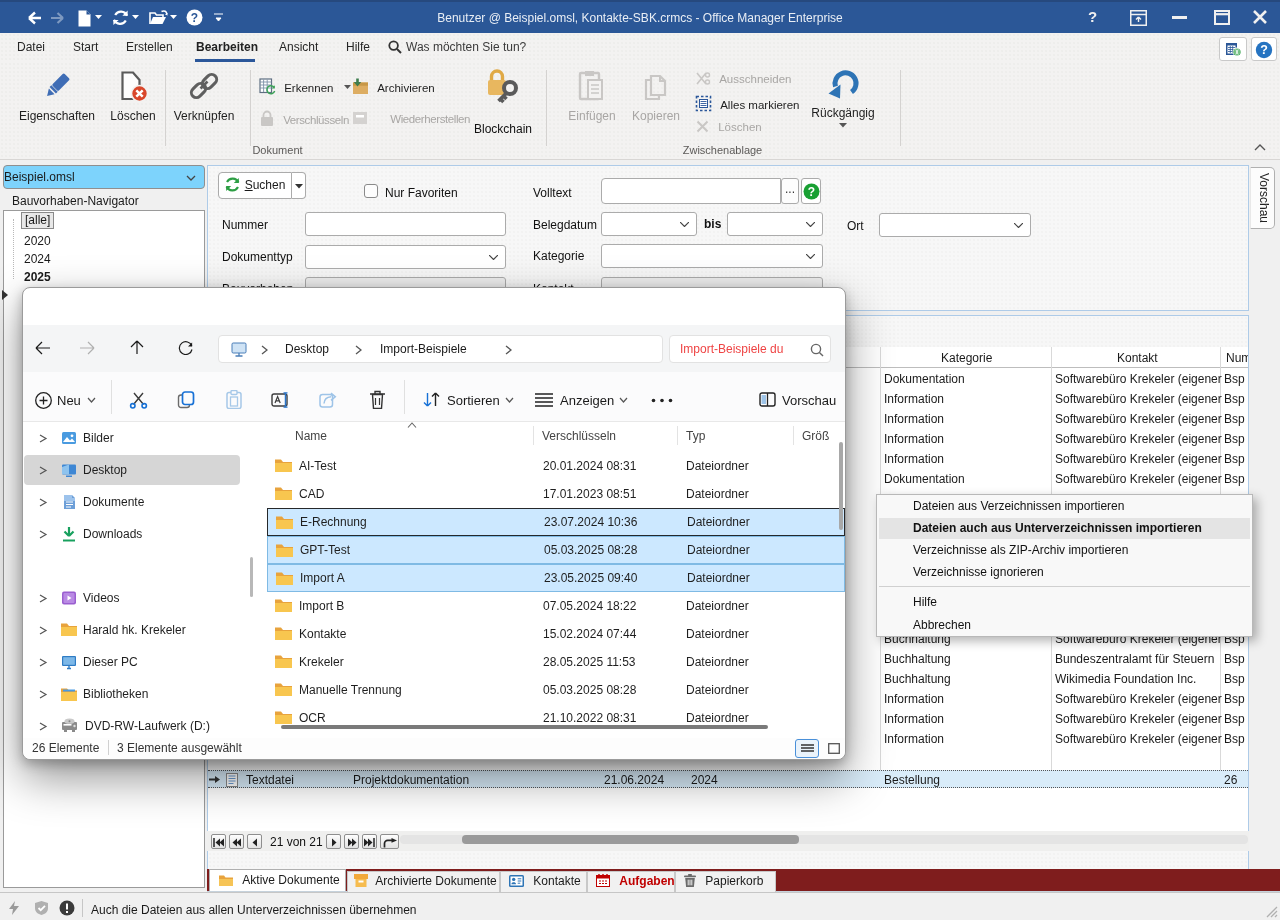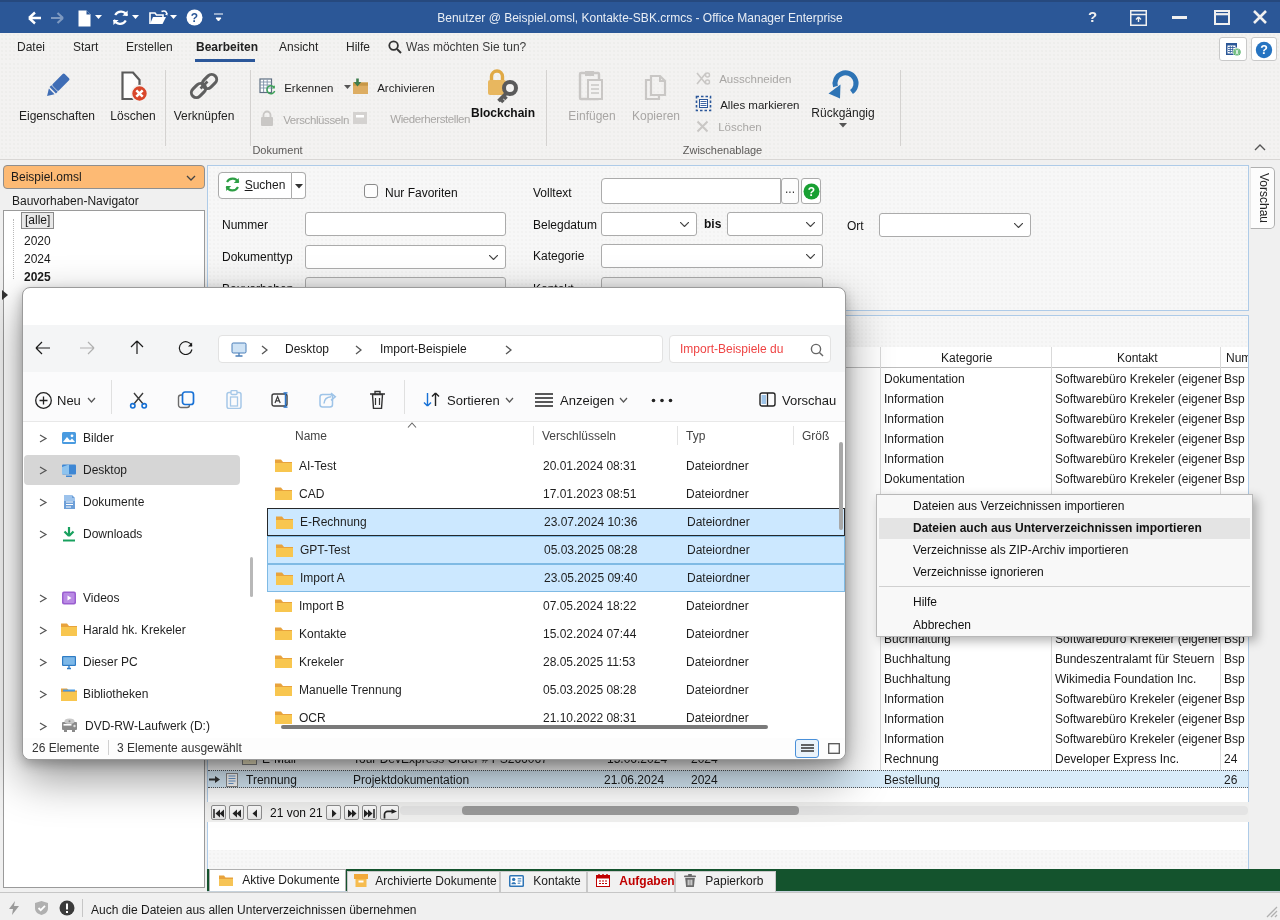--- a/index.html
+++ b/index.html
@@ -17,39 +17,39 @@
 .mactive { font-weight:bold; color:#222; }
 .mundl { position:absolute; left:195px; top:26px; width:60px; height:3px; background:#2b579a; }
 
 #ribbon { position:absolute; left:0; top:62px; width:1280px; height:98px; background:#f3f2f1; background-image:radial-gradient(#e7e6e4 0.55px, transparent 0.8px); background-size:4px 4px; border-bottom:1px solid #d8d6d4; }
 .rsep { position:absolute; top:8px; width:1px; height:76px; background:#d4d2d0; }
 .rlbl { position:absolute; top:82px; font-size:11px; color:#5c5a58; text-align:center; }
 .rbig { position:absolute; top:0; text-align:center; font-size:12px; color:#1e1e1e; }
 .rsm { position:absolute; font-size:11.5px; color:#1e1e1e; white-space:nowrap; }
 .dis { color:#a8a6a4; }
 
-#combo1 { position:absolute; left:3px; top:165px; width:202px; height:24px; background:#fdba74; border:1px solid #8f8f8f; border-radius:4px; font-size:12px; line-height:22px; padding-left:7px; }
+#combo1 { position:absolute; left:3px; top:165px; width:202px; height:24px; background:#7dd3fc; border:1px solid #8f8f8f; border-radius:4px; font-size:12px; line-height:22px; }
 #navlbl { position:absolute; left:12px; top:194px; font-size:12px; color:#1a1a1a; }
 #treebox { position:absolute; left:3px; top:210px; width:202px; height:678px; background:#fff; border:1px solid #9a9a9a; }
 .titem { position:absolute; left:20px; font-size:12px;text-align:center; }
 
 #spanel { position:absolute; left:207px; top:165px; width:1042px; height:146px; background:#f7f7f7; background-image:radial-gradient(#ecebea 0.55px, transparent 0.8px); background-size:4px 4px; border:1px solid #aecbe8; }
 .flbl { position:absolute; font-size:12px; color:#111; }
 .tbox { position:absolute; background:#fff; border:1px solid #ababab; border-radius:3px; }
 .combo { position:absolute; background:#fff; border:1px solid #ababab; border-radius:3px; }
 .chev { position:absolute; width:9px; height:5px; }
 
 #tpanel { position:absolute; left:207px; top:315px; width:1042px; height:556px; background:#f7f7f7; background-image:radial-gradient(#ecebea 0.55px, transparent 0.8px); background-size:4px 4px; border:1px solid #aecbe8; overflow:hidden; }
 #grid { position:absolute; left:0; top:31px; width:1040px; height:503px; background:#fff; overflow:hidden; }
 .trow { position:absolute; left:0; width:1040px; height:20px; font-size:12px; }
 .tcell { position:absolute; top:3px; white-space:nowrap; }
 
-#vcrbar { position:absolute; left:207px; top:802px; width:1042px; height:20px; background:#efefee;text-align:center; }
+#vcrbar { position:absolute; left:207px; top:831px; width:1042px; height:20px; background:#efefee;text-align:center; }
 .vbtn { position:absolute; top:3px; width:15px; height:15px; background:linear-gradient(#fdfdfd,#e2e2e2); border:1px solid #8e8e8e; border-radius:2px; }
-#tabbar { position:absolute; left:207px; top:869px; width:1073px; height:23px; background:#14532d; border-bottom:1px solid #c6d2dc; }
+#tabbar { position:absolute; left:207px; top:869px; width:1073px; height:23px; background:#7f1d1d; border-bottom:1px solid #c6d2dc; }
 .btab { position:absolute; top:2px; height:21px; font-size:12px; line-height:19px; white-space:nowrap; overflow:hidden; border:1px solid #c8c8c8; border-bottom:none; background:#f1f1f1; }
 #statusbar { position:absolute; left:0; top:892px; width:1280px; height:28px; background:#f0f0f0; border-top:1px solid #c6c6c6; }
 
 #exp { position:absolute; left:22px; top:287px; width:824px; height:473px; background:#fff; border:1px solid #9b9b9b; border-radius:8px; box-shadow:0 18px 45px rgba(0,0,0,.42), 0 4px 12px rgba(0,0,0,.25); }
 #exptab { position:absolute; left:0; top:0; width:822px; height:37px; background:#d9dadb; border-radius:8px 8px 0 0; }
 #expaddr { position:absolute; left:0; top:37px; width:822px; height:47px; background:#f4f5f6; }
 #exptool { position:absolute; left:0; top:84px; width:822px; height:50px; background:#fbfbfc; border-bottom:1px solid #e8e8e8; }
 #expbody { position:absolute; left:0; top:134px; width:822px; height:303px; background:#fff; }
 #expstatus { position:absolute; left:0; top:450px; width:822px; height:21px; background:#fdfdfd; border-radius:0 0 8px 8px; font-size:12px; color:#333; }
 .srow { position:absolute; left:2px; width:218px; height:30px; }
@@ -232,21 +232,21 @@
   <span style="margin-left:19px;letter-spacing:-0.4px">Wiederherstellen</span>
  </div>
 
  <div class="rbig" style="left:468px;width:70px">
   <svg style="margin:6px auto 0" width="38" height="36" viewBox="0 0 38 36">
         <rect x="4" y="12" width="18" height="15" rx="2" fill="#e8b75f"></rect>
         <path d="M7.5 12V8.5a5.5 5.5 0 0 1 11 0V12" fill="none" stroke="#e0a945" stroke-width="3.4"></path>
         <circle cx="26" cy="20" r="6" fill="none" stroke="#5a5a5a" stroke-width="4"></circle>
         <path d="M22.5 25L14.5 33M16.5 31l3 3M19.5 28l3 3" stroke="#5a5a5a" stroke-width="3.6" fill="none"></path>
       </svg>
-  <div style="margin-top:2px;font-weight:bold;color:#111">Blockchain</div>
+  <div style="margin-top:18px;font-weight:normal;color:#111">Blockchain</div>
  </div>
 
  <div class="rbig dis" style="left:560px;width:64px;color:#a8a6a4">
   <svg style="margin:8px auto 0" width="32" height="32" viewBox="0 0 32 32">
         <rect x="4" y="3" width="19" height="26" rx="1" fill="none" stroke="#c9c7c5" stroke-width="2.4"></rect>
         <rect x="9" y="1" width="9" height="5" fill="#c9c7c5"></rect>
         <rect x="12" y="10" width="14" height="19" fill="#f3f2f1" stroke="#c9c7c5" stroke-width="2"></rect>
         <path d="M15 15h8M15 19h8M15 23h8" stroke="#c9c7c5" stroke-width="1.4"></path>
       </svg>
   <div style="margin-top:7px">Einfügen</div>
@@ -447,42 +447,29 @@
  <div class="trow" style="top:362px">
         <span class="tcell" style="left:676px">Information</span>
         <span class="tcell" style="left:847px">Softwarebüro Krekeler (eigener</span>
         <span class="tcell" style="left:1016px">Bsp 2</span>
       </div>
  <div class="trow" style="top:382px">
         <span class="tcell" style="left:676px">Information</span>
         <span class="tcell" style="left:847px">Softwarebüro Krekeler (eigener</span>
         <span class="tcell" style="left:1016px">Bsp 2</span>
       </div>
- <div class="trow" style="top:402px">
-  <svg class="abs" style="left:34px;top:4px" width="15" height="12" viewBox="0 0 15 12">
-          <rect x=".5" y=".5" width="14" height="11" fill="#fdf4d0" stroke="#8a8a8a"></rect>
-          <path d="M.5.5L7.5 7 14.5.5" fill="none" stroke="#8a8a8a"></path>
-        </svg>
-  <span class="tcell" style="left:54px">E-Mail</span>
-        <span class="tcell" style="left:145px">Tour DevExpress Order # PS266067</span>
-        <span class="tcell" style="left:399px">15.06.2024</span>
-        <span class="tcell" style="left:483px">2024</span>
-  <span class="tcell" style="left:676px">Rechnung</span>
-        <span class="tcell" style="left:847px">Developer Express Inc.</span>
-        <span class="tcell" style="left:1016px">24</span>
- </div>
  <div class="trow" style="top:423px;height:18px;background:#d9ecf9;border-top:1px dotted #555;border-bottom:1px dotted #555">
   <svg class="abs" style="left:1px;top:4px" width="11" height="9" viewBox="0 0 11 9">
           <path d="M0 3.5h6V1l5 3.5L6 8V5.5H0z" fill="#333"></path>
         </svg>
   <svg class="abs" style="left:18px;top:2px" width="12" height="14" viewBox="0 0 12 14">
           <rect x=".5" y=".5" width="11" height="13" fill="#fff" stroke="#8a8a8a"></rect>
           <path d="M2.5 3h7M2.5 5.5h7M2.5 8h7M2.5 10.5h5" stroke="#6a9ad0" stroke-width="1"></path>
         </svg>
-  <span class="tcell" style="left:38px;top:2px">Trennung</span>
+  <span class="tcell" style="left:38px;top:2px">Textdatei</span>
         <span class="tcell" style="left:145px;top:2px">Projektdokumentation</span>
         <span class="tcell" style="left:396px;top:2px">21.06.2024</span>
         <span class="tcell" style="left:483px;top:2px">2024</span>
   <span class="tcell" style="left:676px;top:2px">Bestellung</span>
         <span class="tcell" style="left:1016px;top:2px">26</span>
  </div>
  </div>
 </div>
 <div id="rstrip" class="abs" style="left:1249px;top:162px;width:31px;height:730px;background:#f0f0f0">
  <div class="abs" style="left:1px;top:5px;width:25px;height:62px;background:#fcfcfc;border:1px solid #b0b0b0;border-left:1px solid #e8e8e8;border-radius:0 5px 5px 0">

